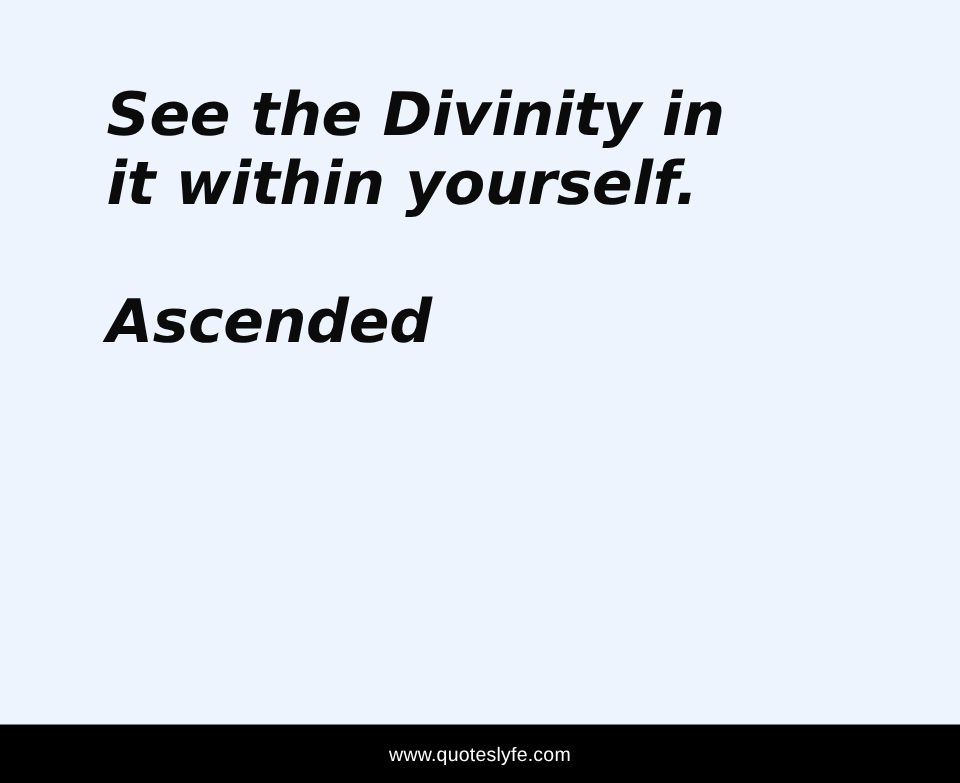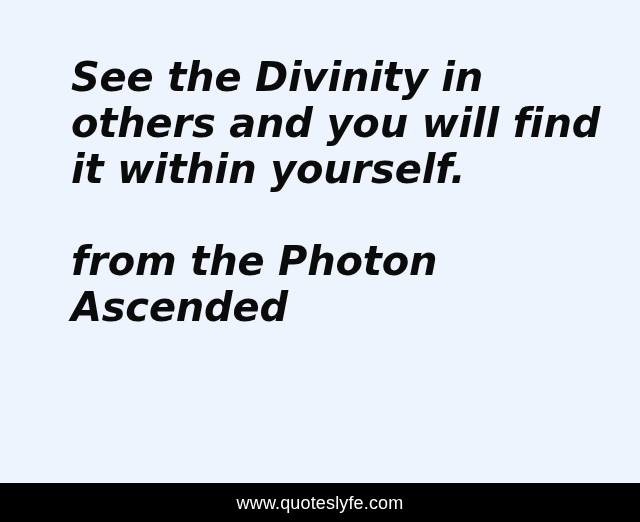--- a/index.html
+++ b/index.html
@@ -55,41 +55,39 @@
     background: #000000;
     display: flex;
     align-items: center;
     justify-content: center;
   }
 
   #footer-url {
     font-family: "Liberation Sans", sans-serif;
     font-style: normal;
     font-weight: normal;
-    font-size: 18px;
+    font-size: 13px;
     line-height: 1;
     color: #ffffff;
     letter-spacing: 0.15px;
   }
 </style>
 </head>
 <body>
 
 <div id="quote-card">
 
   <div id="quote-body">
 
     <div id="quote-block">
       <div class="quote-line">See the Divinity in</div>
-      <div class="quote-line">others and you will find</div>
       <div class="quote-line">it within yourself.</div>
     </div>
 
     <div id="attribution-block">
-      <div class="attrib-line">from the Photon</div>
       <div class="attrib-line">Ascended</div>
     </div>
 
   </div>
 
   <div id="site-footer">
     <span id="footer-url">www.quoteslyfe.com</span>
   </div>
 
 </div>

